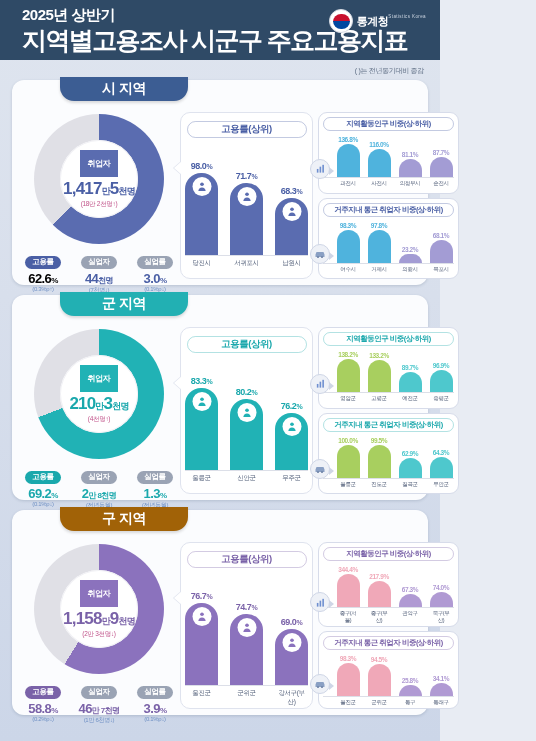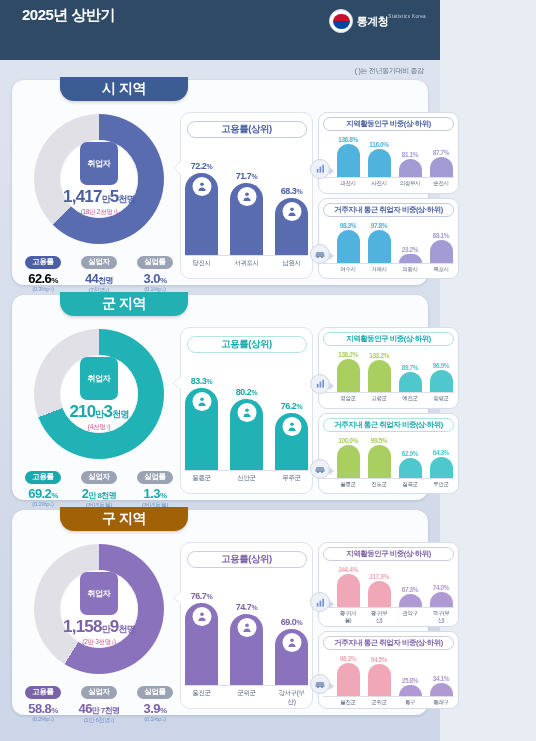--- a/index.html
+++ b/index.html
@@ -105,21 +105,21 @@
   .donut-hole {
     position: absolute; left: 26px; top: 26px;
     width: 78px; height: 78px; border-radius: 50%;
     background: #fff;
     display: flex; flex-direction: column;
     align-items: center; justify-content: center;
     box-shadow: inset 0 0 0 1px #f1f1f5;
   }
   .pill-sm {
     color: #fff; font-size: 8px; font-weight: bold;
-    padding: 16px 8px; border-radius: 7px;
+    padding: 8px 8px; border-radius: 0;
     letter-spacing: -0.4px;
   }
   .big-num {
     font-size: 17px; font-weight: bold; letter-spacing: -0.8px;
     margin-top: 2px; white-space: nowrap;
   }
   .big-num .u { font-size: 9px; }
   .delta-note { font-size: 6.5px; margin-top: 1px; letter-spacing: -0.3px; }
 
   .stats-row {
@@ -241,20 +241,21 @@
   }
   .xlabels4 div { width: 23px; text-align: center; font-size: 5.5px; color: #53607a; letter-spacing: -0.4px; }
 </style>
 </head>
 <body>
 
 <div class="page">
 
   <div class="header">
     <div class="t1">2025년 상반기</div>
+    <div class="t2">지역별고용조사 시군구 주요고용지표</div>
     <div class="logo">
       <div class="taegeuk"></div>
       <div class="ltext">
         <div class="lk">통계청</div>
         <div class="le">Statistics Korea</div>
       </div>
     </div>
   </div>
 
   <div class="note">( )는 전년동기대비 증감</div>
@@ -297,21 +298,21 @@
       <div class="sub">(0.1%p↓)</div>
     </div>
             </div>
       </div>
 
       <div class="mid-panel">
         <div class="panel-title" style="color:#4a5fa5;border-color:#4a5fa555">고용률(상위)</div>
         <div class="bars3">
     <div class="bar3">
       <div class="lab" style="color:#4a5fa5">
-        <span>72.2</span><span class="pc">%</span>
+        <span>98.0</span><span class="pc">%</span>
       </div>
       <div class="col" style="height:82px;background:#5a6cb0;">
         <div class="icon">
                     <svg width="11" height="11" viewBox="0 0 24 24">
                       <circle cx="12" cy="7" r="4" fill="#5a6cb0"></circle>
                       <path d="M4 22c0-4.4 3.6-8 8-8s8 3.6 8 8z" fill="#5a6cb0"></path>
                     </svg>
                   </div>
       </div>
     </div>

